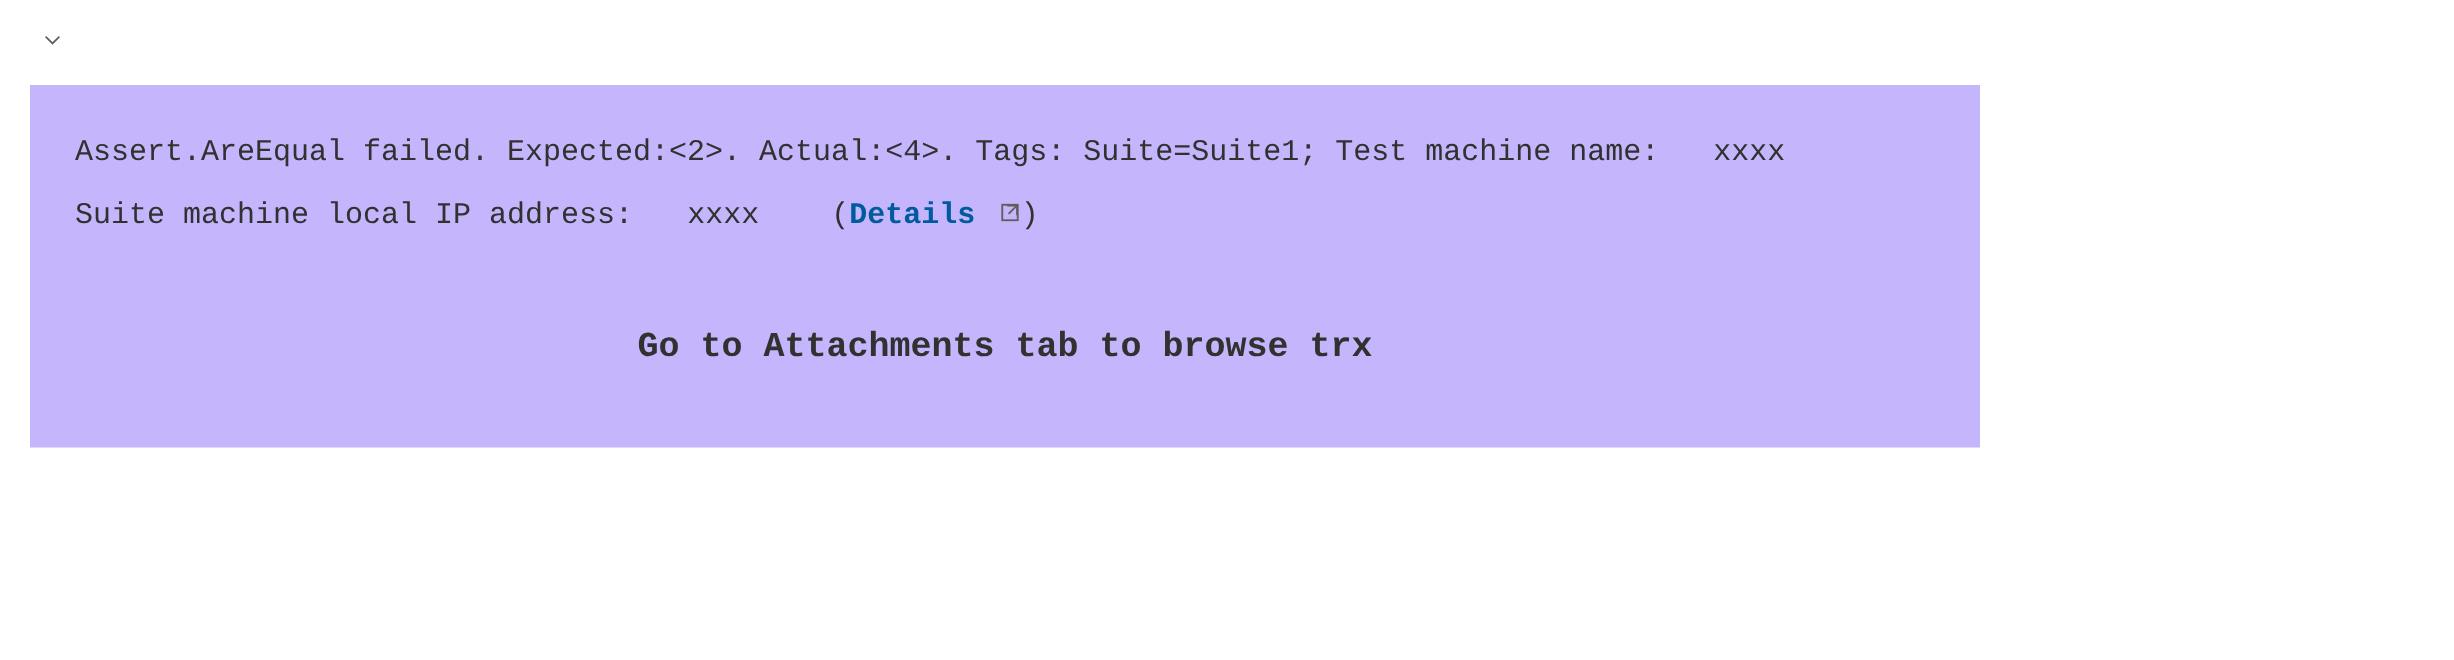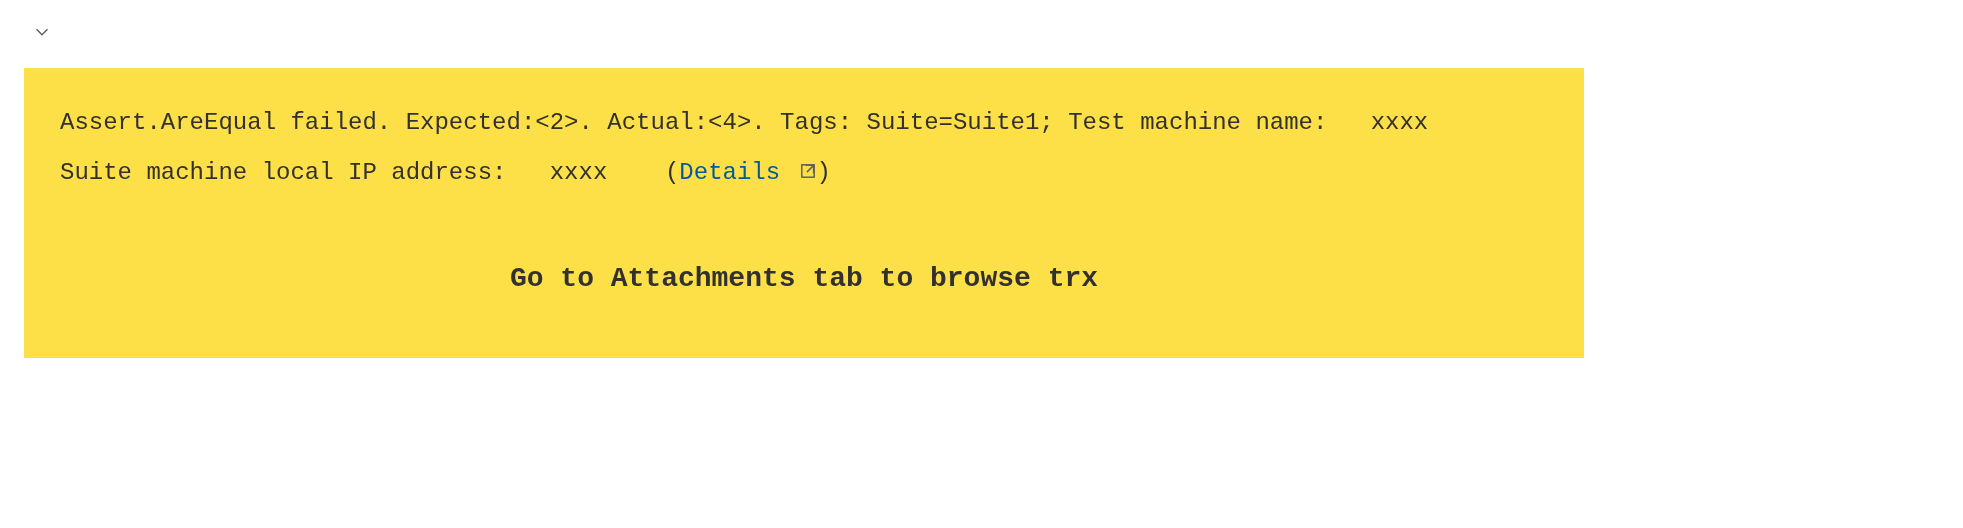--- a/index.html
+++ b/index.html
@@ -23,37 +23,38 @@
       align-items: center;
       justify-content: center;
       margin-right: 10px;
     }
     .section-title {
       font-size: 28px;
       font-weight: 400;
       color: #605e5c;
     }
     .message-block {
-      background: #fde047;
+      background: #c4b5fd;
       margin: 10px 0 0 24px;
       padding: 30px 36px 60px 36px;
       font-family: Consolas, "Courier New", monospace;
       font-size: 24px;
       line-height: 2.1;
       color: #323130;
       width: 1560px;
     }
     .msg-line {
       white-space: pre-wrap;
       word-wrap: break-word;
     }
     .details-link {
       color: #005a9e;
       text-decoration: none;
       cursor: pointer;
+      font-weight: bold;
     }
     .ext-icon {
       display: inline-block;
       width: 18px;
       height: 18px;
       vertical-align: -1px;
       margin-left: 4px;
     }
     .bold-msg {
       font-weight: 700;

